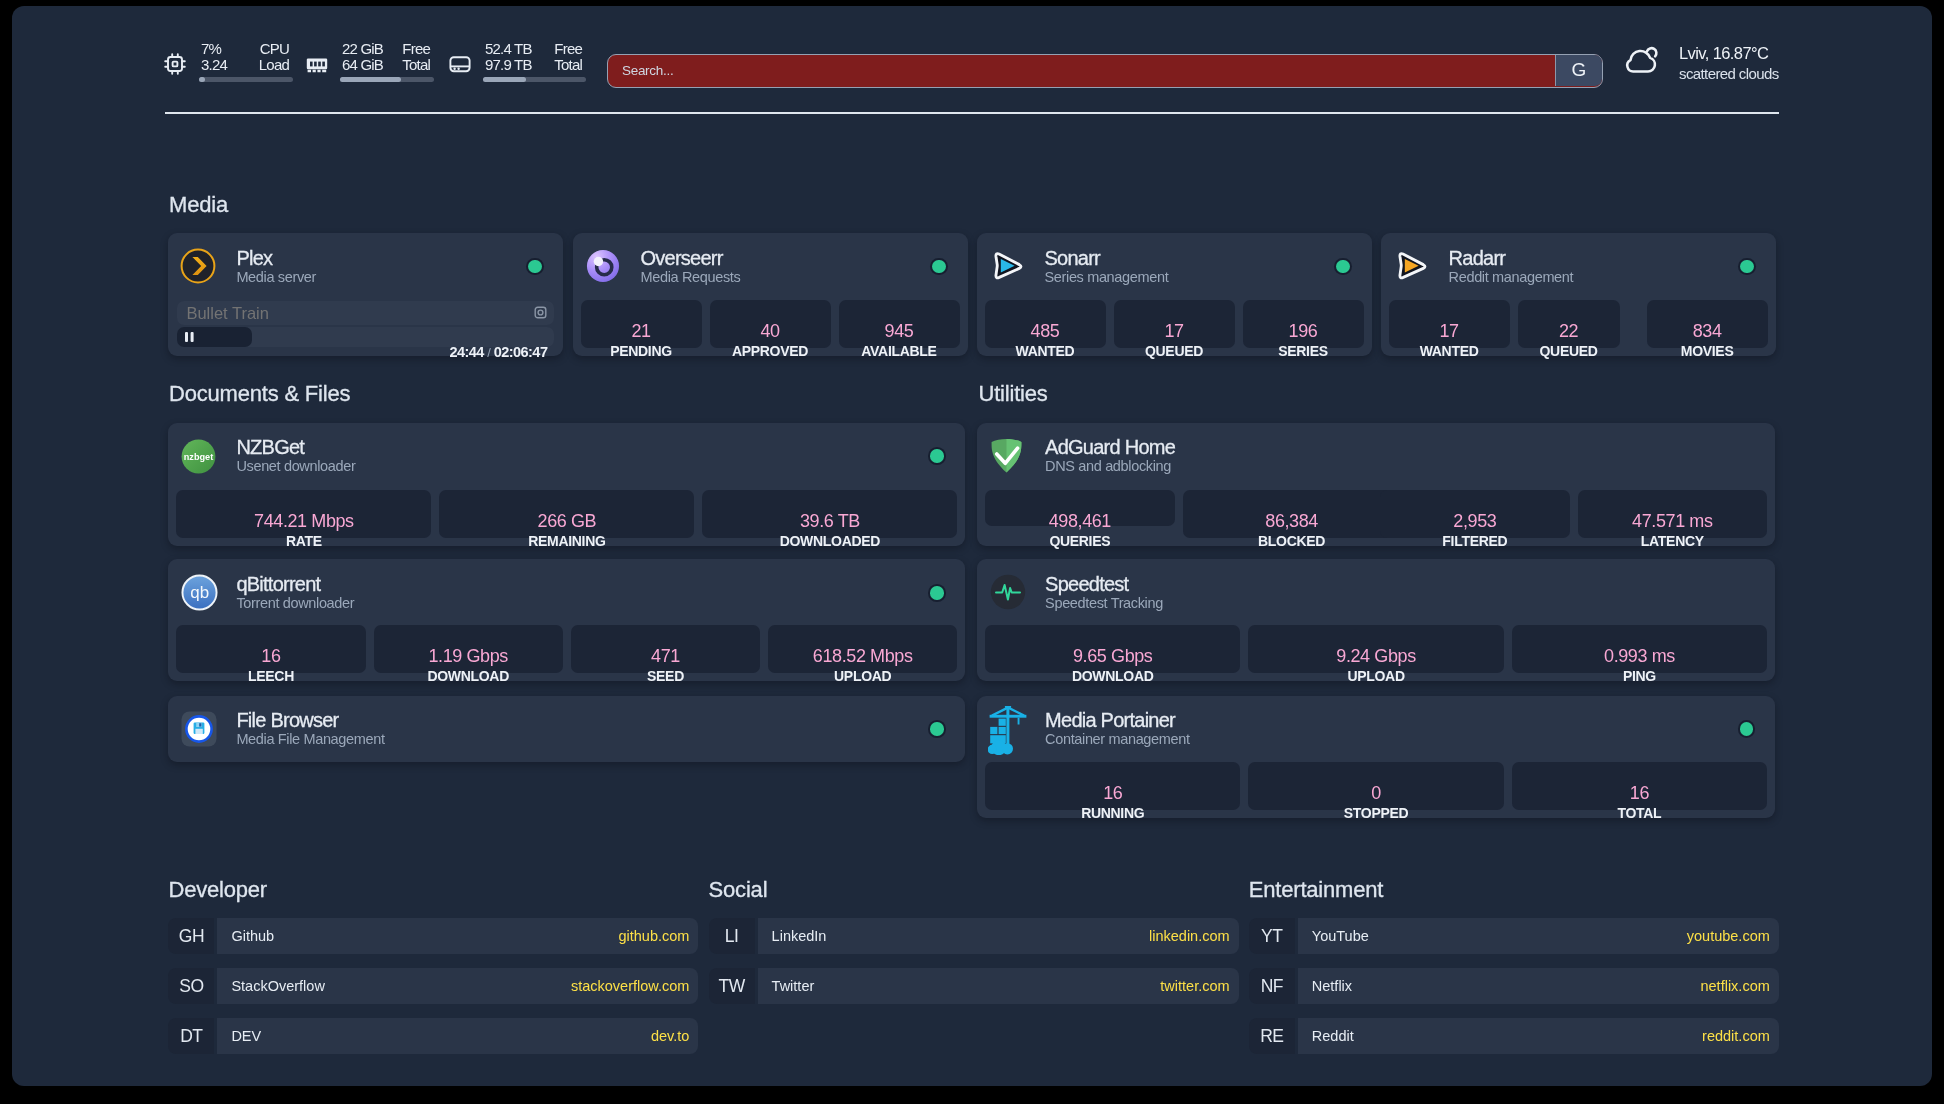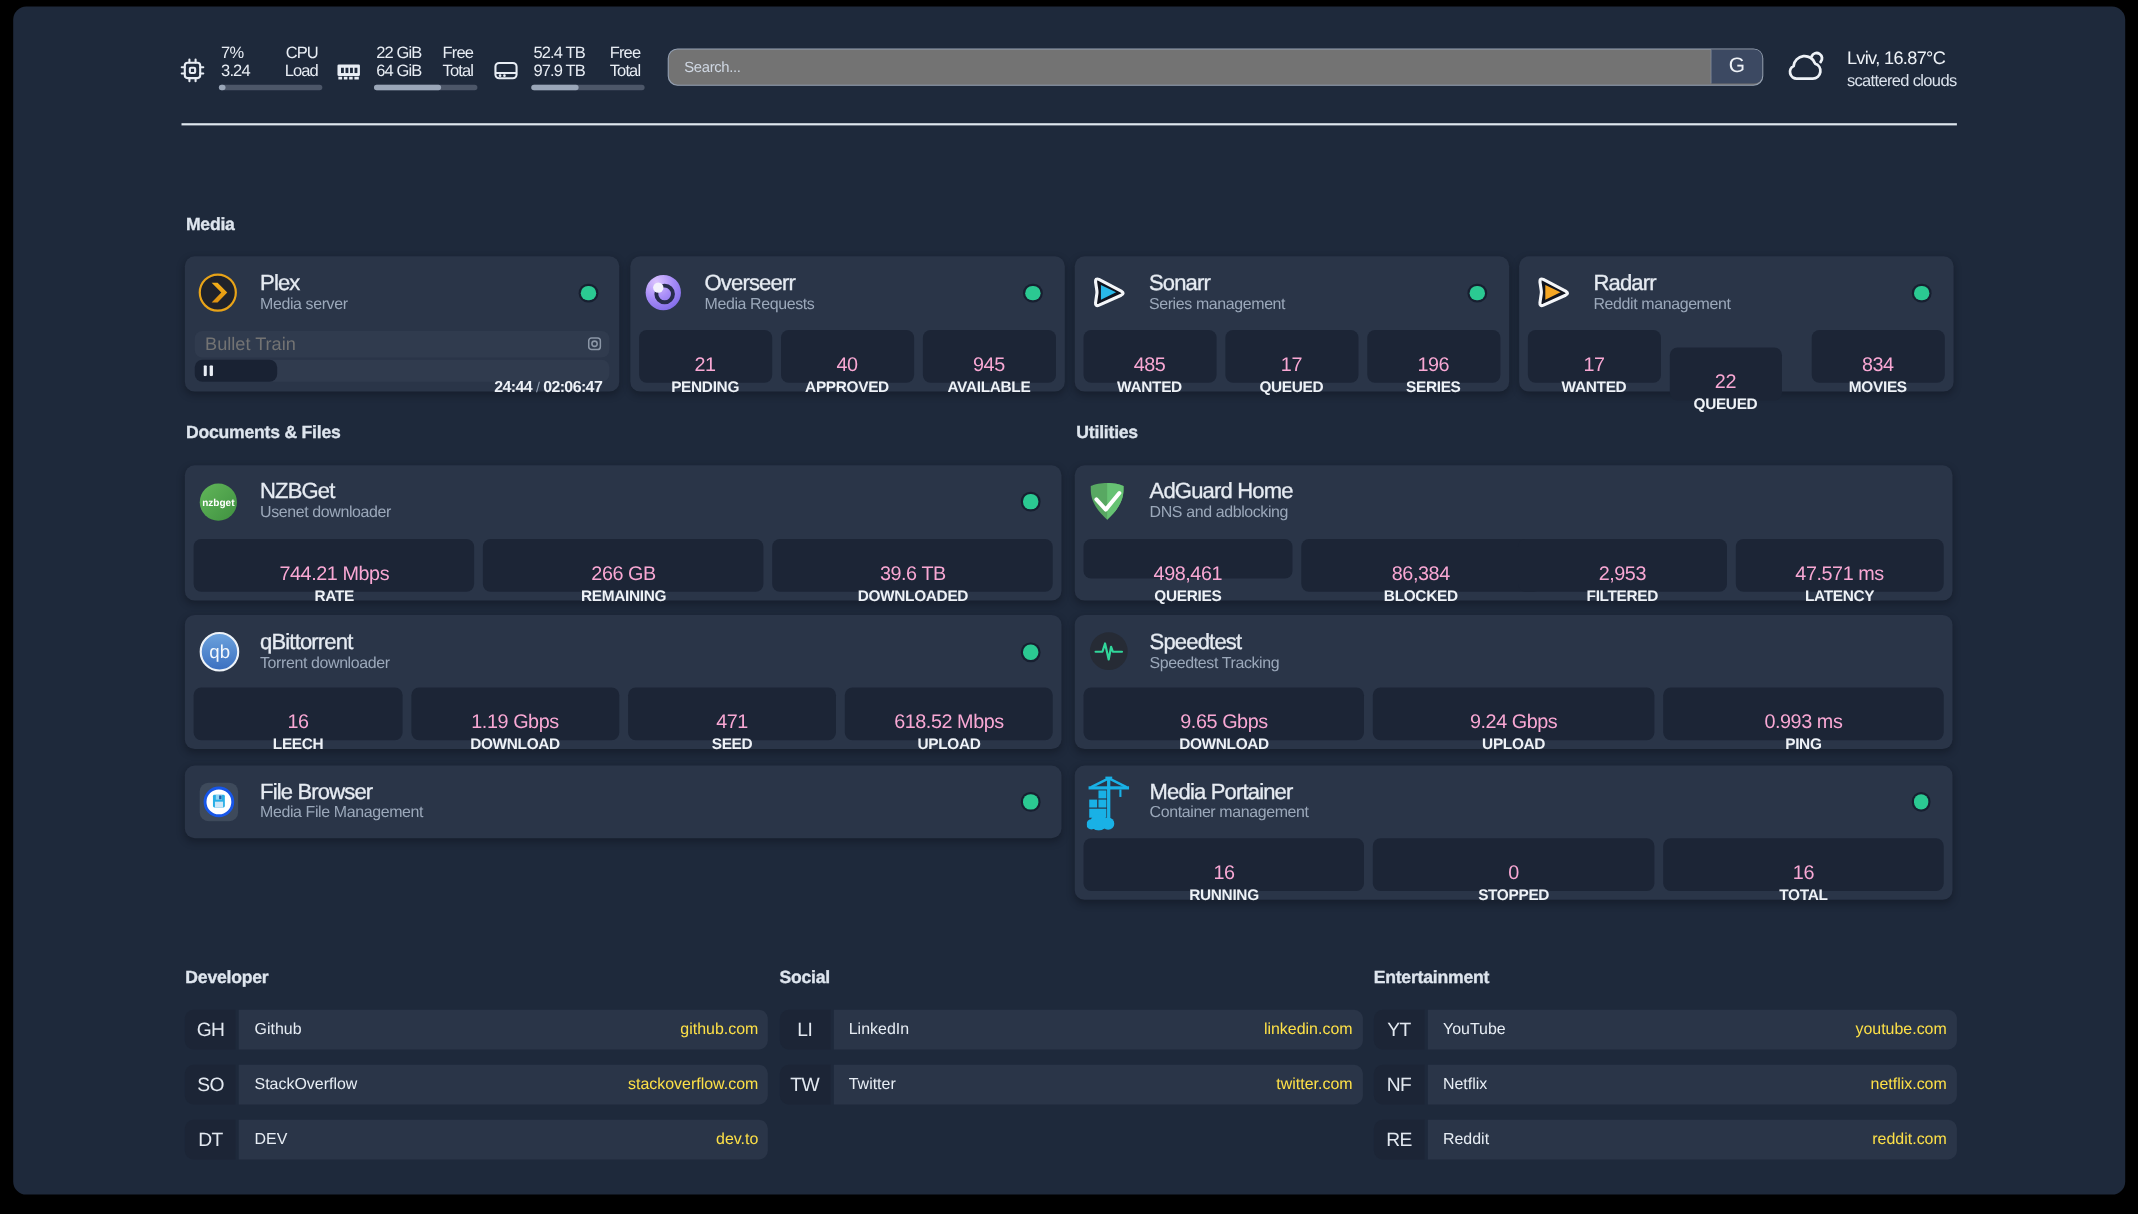--- a/index.html
+++ b/index.html
@@ -1,17 +1,17 @@
 <!DOCTYPE html>
 <html><head><meta charset="utf-8"><style>
 *{margin:0;padding:0;box-sizing:border-box}
 body{width:1944px;height:1104px;background:#000;font-family:"Liberation Sans",sans-serif;position:relative;overflow:hidden}
 .abs{position:absolute}
 .panel{position:absolute;left:12px;top:6px;width:1920px;height:1080px;border-radius:12px;background:#1e293b}
-.head{position:absolute;font-size:16px;font-weight:700;color:#dee5ee;line-height:24px;letter-spacing:-0.2px;-webkit-text-stroke:0.3px #dee5ee}
+.head{position:absolute;font-size:22px;font-weight:400;color:#dee5ee;line-height:24px;letter-spacing:-0.2px;-webkit-text-stroke:0.3px #dee5ee}
 .card{position:absolute;background:#2a3548;border-radius:9px;box-shadow:0 3px 7px rgba(10,14,22,.38)}
 .stitle{position:absolute;font-size:20px;font-weight:500;color:#e6ebf2;line-height:25px;letter-spacing:-0.75px;white-space:nowrap;-webkit-text-stroke:0.3px #e6ebf2}
 .ssub{position:absolute;font-size:14.5px;font-weight:400;color:#9ba8ba;line-height:21px;letter-spacing:-0.35px;white-space:nowrap}
 .dot{position:absolute;width:13.5px;height:13.5px;border-radius:50%;background:#2bc992;box-shadow:0 0 0 2px rgba(18,24,40,.75)}
 .stat{position:absolute;background:#1c2536;border-radius:7px;text-align:center}
 .statn{display:block;margin-top:20px;font-size:18px;color:#f9a8d4;line-height:22px;letter-spacing:-0.4px}
 .statl{display:block;font-size:14px;font-weight:700;color:#eef2f7;line-height:18px;letter-spacing:-0.3px}
 .bmrow{position:absolute;height:36px}
 .bmab{position:absolute;left:0;top:0;width:46px;height:36px;background:#1c2536;border-radius:8px 0 0 8px;color:#e2e8f0;font-size:17.5px;letter-spacing:-0.5px;line-height:37px;text-align:center}
 .bmbody{position:absolute;left:49px;top:0;right:0;height:36px;background:#2a3548;border-radius:0 8px 8px 0}
@@ -59,21 +59,21 @@
     <span class="resR">Free<br>Total</span>
   </div>
 <div class="track" style="left:340px;top:76.5px;width:94px"></div>
 <div class="fillb" style="left:340px;top:76.5px;width:61px"></div>
 <div class="res" style="left:483px;top:41px;width:103px;height:32px">
     <span class="resL">52.4 TB<br>97.9 TB</span>
     <span class="resR">Free<br>Total</span>
   </div>
 <div class="track" style="left:483px;top:76.5px;width:103px"></div>
 <div class="fillb" style="left:483px;top:76.5px;width:43px"></div>
-<div class="abs" style="left:607px;top:44px;width:996px;height:34px;border:1.8px solid #95a1b3;border-radius:9px;background:#737373">
+<div class="abs" style="left:607px;top:54px;width:996px;height:34px;border:1.8px solid #95a1b3;border-radius:9px;background:#7f1d1d">
 <span class="abs" style="left:14px;top:0;line-height:31px;font-size:13.5px;letter-spacing:-0.3px;color:#cfd7e2">Search...</span>
 <div class="abs" style="right:0;top:0;width:47px;height:31px;background:#3c4962;border-left:1px solid #8b97aa;border-radius:0 7.2px 7.2px 0;text-align:center;line-height:30px;font-size:19px;font-weight:500;color:#eef2f7">G</div>
 </div>
 <svg class="abs" style="left:1624px;top:39.5px" width="36" height="35" viewBox="0 0 31 30">
     <g fill="none" stroke="#eef2f7" stroke-width="2.2" stroke-linecap="round" stroke-linejoin="round">
 <path d="M19.8 9.6 a4.2 4.2 0 1 1 7 4.4"></path>
 <path d="M8.3 27 h12.4 a6 6 0 0 0 1.8-11.7 A8.7 8.7 0 0 0 5.6 17.2 5.2 5.2 0 0 0 8.3 27 Z"></path>
 </g>
   </svg>
 <div class="abs" style="left:1679px;top:44px;font-size:16.5px;letter-spacing:-0.6px;line-height:19.5px;color:#eef2f7">Lviv, 16.87°C<br><span style="font-size:15px;letter-spacing:-0.6px;color:#dbe2ec">scattered clouds</span></div>
@@ -170,21 +170,21 @@
 <path d="M11.8 11.4 L26.8 18.7 L11.8 26 Z" fill="#f5a623"></path>
     </g>
   </svg>
 <div class="stitle" style="left:1448.6px;top:245.6px">Radarr</div>
 <div class="ssub" style="left:1448.6px;top:266.5px">Reddit management</div>
 <div class="dot" style="left:1740.3999999999999px;top:259.7px"></div>
 <div class="stat" style="left:1388.6px;top:300px;width:121.0px;height:48px">
     <span class="statn">17</span>
     <span class="statl">WANTED</span>
   </div>
-<div class="stat" style="left:1517.6px;top:316px;width:102px;height:48px">
+<div class="stat" style="left:1517.6px;top:300px;width:102px;height:48px">
     <span class="statn">22</span>
     <span class="statl">QUEUED</span>
   </div>
 <div class="stat" style="left:1646.6px;top:300px;width:121.0px;height:48px">
     <span class="statn">834</span>
     <span class="statl">MOVIES</span>
   </div>
 <div class="card" style="left:168.4px;top:422.5px;width:797px;height:123px"></div>
 <svg class="abs" style="left:181.4px;top:438.5px" width="35" height="35" viewBox="0 0 36 36">
     <defs>

